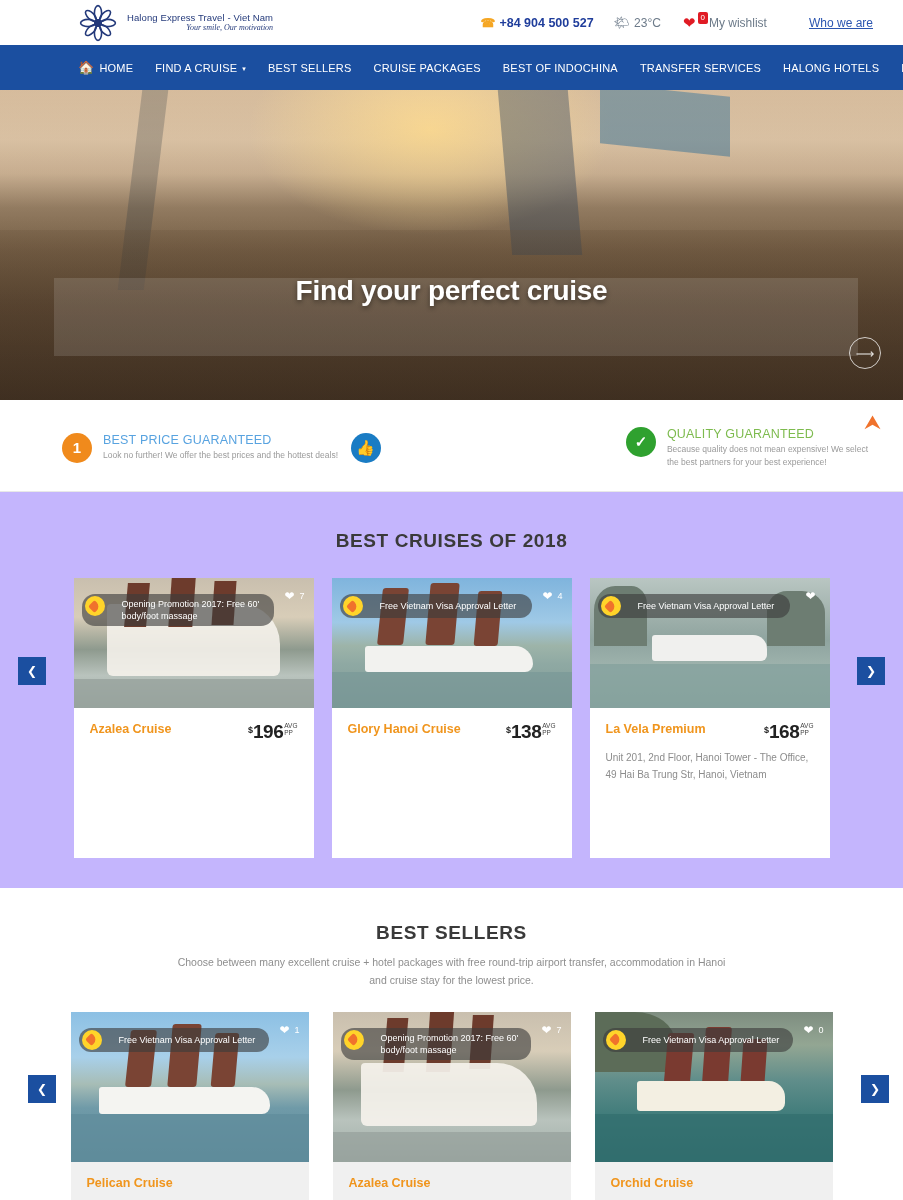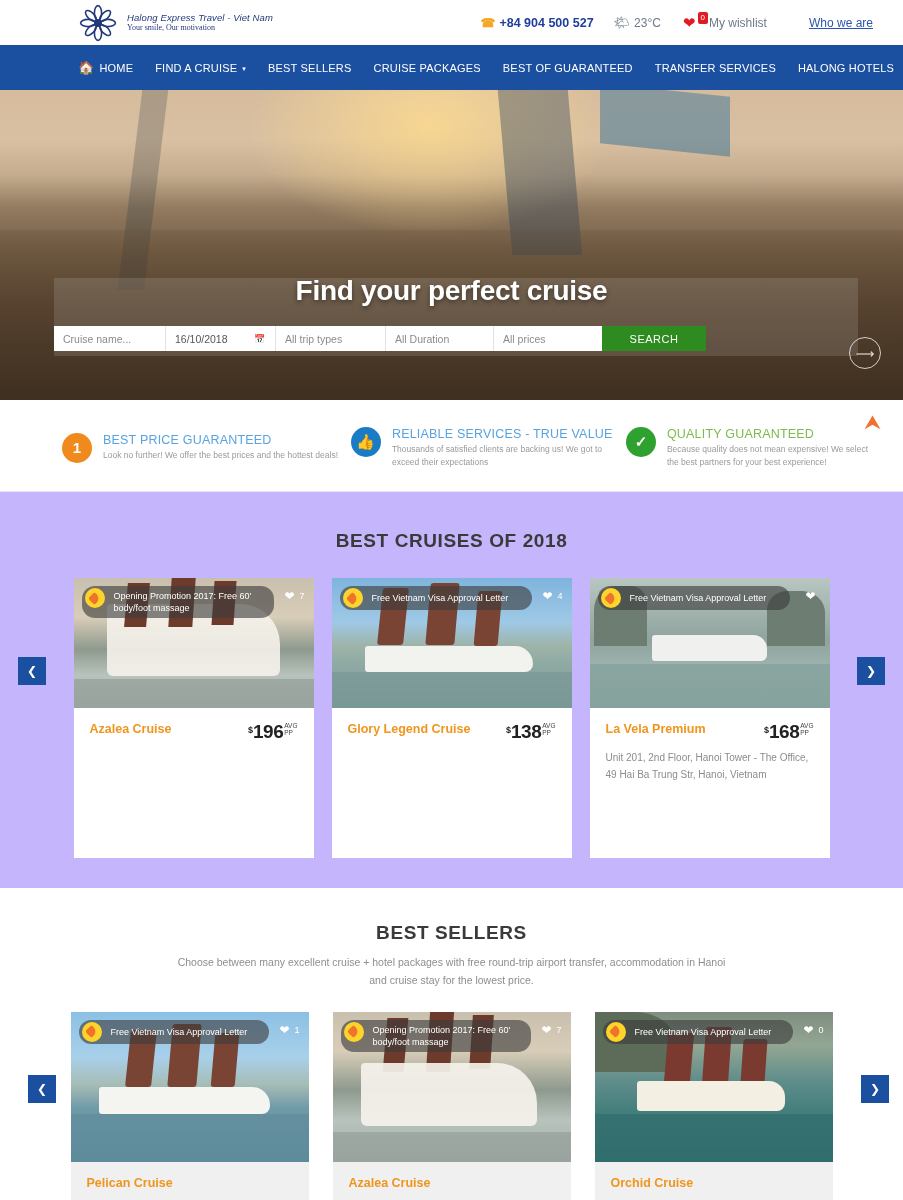--- a/index.html
+++ b/index.html
@@ -7,22 +7,22 @@
     width: 903px; height: 1200px; overflow: hidden;
     font-family: "Liberation Sans", sans-serif;
     background: #ffffff; color: #333; position: relative;
   }
 
   
   .topbar { height: 45px; display: flex; align-items: center; padding: 0 30px; background:#fff; }
   .logo-wrap { display:flex; align-items:center; gap:9px; margin-left:48px; }
   .logo-mark { width:40px; height:40px; position:relative; flex:none; }
   .logo-text { line-height:1.25; }
-  .logo-name { font-size:9.5px; color:#23397a; letter-spacing:.1px; white-space:nowrap;font-style:italic; }
-  .logo-tag { font-size:8px; color:#23397a; font-family:"Liberation Serif",serif; white-space:nowrap; }
+  .logo-name { font-size:9.5px; color:#23397a; letter-spacing:.1px; white-space:nowrap; }
+  .logo-tag { font-size:8px; color:#23397a; font-style:italic; font-family:"Liberation Serif",serif; text-align:right; white-space:nowrap; }
 
   .top-right { margin-left:auto; display:flex; align-items:center; gap:0; }
   .phone { color:#1f3d9b; font-weight:bold; font-size:12.5px; display:flex; align-items:center; gap:4px; white-space:nowrap; }
   .phone-ic { color:#f5a623; font-size:12px; }
   .weather { display:flex; align-items:center; gap:4px; margin-left:20px; color:#6c7a89; font-size:12px; white-space:nowrap; }
   .sun-ic { font-size:13px; }
   .wishlist { display:flex; align-items:center; margin-left:22px; color:#6c7a89; font-size:12px; white-space:nowrap; position:relative; }
   .heart-red { color:#e01b24; font-size:15px; margin-right:2px; }
   .wl-badge { background:#e01b24; color:#fff; font-size:8px; line-height:1; padding:2px 3px; border-radius:2px; position:relative; top:-5px; margin-right:1px; }
   .whowe { margin-left:42px; color:#2b55b0; font-size:12px; white-space:nowrap; }
@@ -73,21 +73,21 @@
 
   
   .sec-grey { background:#c4b5fd; padding:38px 0 30px; position:relative; }
   .sec-h2 { text-align:center; font-size:19px; font-weight:bold; color:#3a3a3a; letter-spacing:.6px; }
   .sec-sub { text-align:center; font-size:10.5px; color:#8e8e8e; line-height:1.75; margin-top:9px; max-width:560px; margin-left:auto; margin-right:auto; }
 
   .cards { display:flex; gap:18px; justify-content:center; margin-top:26px; }
   .card { width:240px; background:#fff; }
   .card-grey { background:#f0f0f0; }
   .card-img { height:130px; position:relative; overflow:hidden; }
-  .promo { position:absolute; left:8px; top:8px; right:40px; background:rgba(60,60,60,.62); border-radius:13px; padding:4px 9px 4px 32px;
+  .promo { position:absolute; left:8px; top:16px; right:40px; background:rgba(60,60,60,.62); border-radius:13px; padding:4px 9px 4px 40px;
     color:#fff; font-size:9px; line-height:1.35; min-height:24px; display:flex; align-items:center; }
   .promo-ic { position:absolute; left:3px; top:2px; width:20px; height:20px; border-radius:50%; background:#ffd42a; display:flex; align-items:center; justify-content:center; }
   .promo-ic i { display:block; width:9px; height:9px; background:#f0722c; transform:rotate(45deg); border-radius:2px 6px 2px 2px; }
   .like { position:absolute; right:9px; top:11px; display:flex; align-items:center; gap:5px; color:#fff; font-size:9px; }
   .like .hh { font-size:12px; }
   .card-body { padding:14px 16px 18px; }
   .row1 { display:flex; align-items:flex-start; justify-content:space-between; }
   .c-name { color:#f0951d; font-size:12.5px; font-weight:bold; line-height:1.2; }
   .price { display:flex; align-items:flex-start; color:#222; white-space:nowrap; }
   .cur { font-size:9px; font-weight:bold; position:relative; top:3px; }
@@ -161,21 +161,21 @@
     <span>FIND A CRUISE</span>
     <span class="caret">▾</span>
   </a>
   <a href="#">
       <span>BEST SELLERS</span>
     </a>
   <a href="#">
       <span>CRUISE PACKAGES</span>
     </a>
   <a href="#">
-      <span>BEST OF GUARANTEED</span>
+      <span>BEST OF INDOCHINA</span>
     </a>
   <a href="#">
       <span>TRANSFER SERVICES</span>
     </a>
   <a href="#">
       <span>HALONG HOTELS</span>
     </a>
   <a href="#">
     <span>MORE</span>
 
@@ -185,62 +185,39 @@
 <div class="hero">
   <div class="hero-sail" style="left:130px;top:0;width:26px;height:200px;transform:skewX(-7deg);opacity:.5;"></div>
   <div class="hero-sail" style="left:505px;top:0;width:70px;height:165px;transform:skewX(5deg);background:rgba(30,60,90,.45);"></div>
   <div class="hero-sail" style="left:600px;top:0;width:130px;height:60px;background:rgba(35,110,160,.55);transform:skewY(6deg);"></div>
   <div class="hero-sail" style="left:0;top:140px;width:903px;height:170px;background:linear-gradient(180deg,rgba(90,72,52,.25),rgba(60,46,32,.75));"></div>
   <div class="hero-overlay-tint"></div>
 
   <div class="hero-panel"></div>
   <div class="hero-title">Find your perfect cruise</div>
 
-  <div class="searchbar">
-    <div class="sb-field sb-name">
-      <span>Cruise name...</span>
-    </div>
-    <div class="sb-field sb-date">
-      <span>16/10/2018</span>
-      <span class="cal-ic">📅</span>
-    </div>
-    <div class="sb-field sb-trip">
-      <span>All trip types</span>
-    </div>
-    <div class="sb-field sb-dur">
-      <span>All Duration</span>
-    </div>
-    <div class="sb-field sb-price">
-      <span>All prices</span>
-    </div>
-    <div class="sb-btn">SEARCH</div>
-  </div>
 
   <div class="hero-next">
     <span>⟶</span>
   </div>
 </div>
 
 <div class="features">
   <div class="feat f1">
     <div class="f-badge b-orange">
       <span>1</span>
     </div>
     <div>
       <div class="f-title">BEST PRICE GUARANTEED</div>
       <div class="f-desc">Look no further! We offer the best prices and the hottest deals!</div>
     </div>
   </div>
   <div class="feat f2">
     <div class="f-badge b-blue">
       <span>👍</span>
-    </div>
-    <div>
-      <div class="f-title">RELIABLE SERVICES - TRUE VALUE</div>
-      <div class="f-desc">Thousands of satisfied clients are backing us! We got to exceed their expectations</div>
     </div>
   </div>
   <div class="feat f3">
     <div class="f-badge b-green">
       <span>✓</span>
     </div>
     <div>
       <div class="f-title g">QUALITY GUARANTEED</div>
       <div class="f-desc">Because quality does not mean expensive! We select the best partners for your best experience!</div>
     </div>
@@ -300,21 +277,21 @@
             </span>
           <span>Free Vietnam Visa Approval Letter</span>
         </div>
         <div class="like">
           <span class="hh">❤</span>
           <span>4</span>
         </div>
       </div>
       <div class="card-body card-tall">
         <div class="row1">
-          <div class="c-name">Glory Legend Cruise</div>
+          <div class="c-name">Glory Hanoi Cruise</div>
           <div class="price">
             <span class="cur">$</span>
             <span class="amt">138</span>
             <span class="ppu">
               <span>AVG</span><br><span>PP</span>
             </span>
           </div>
         </div>
       </div>
     </div>

